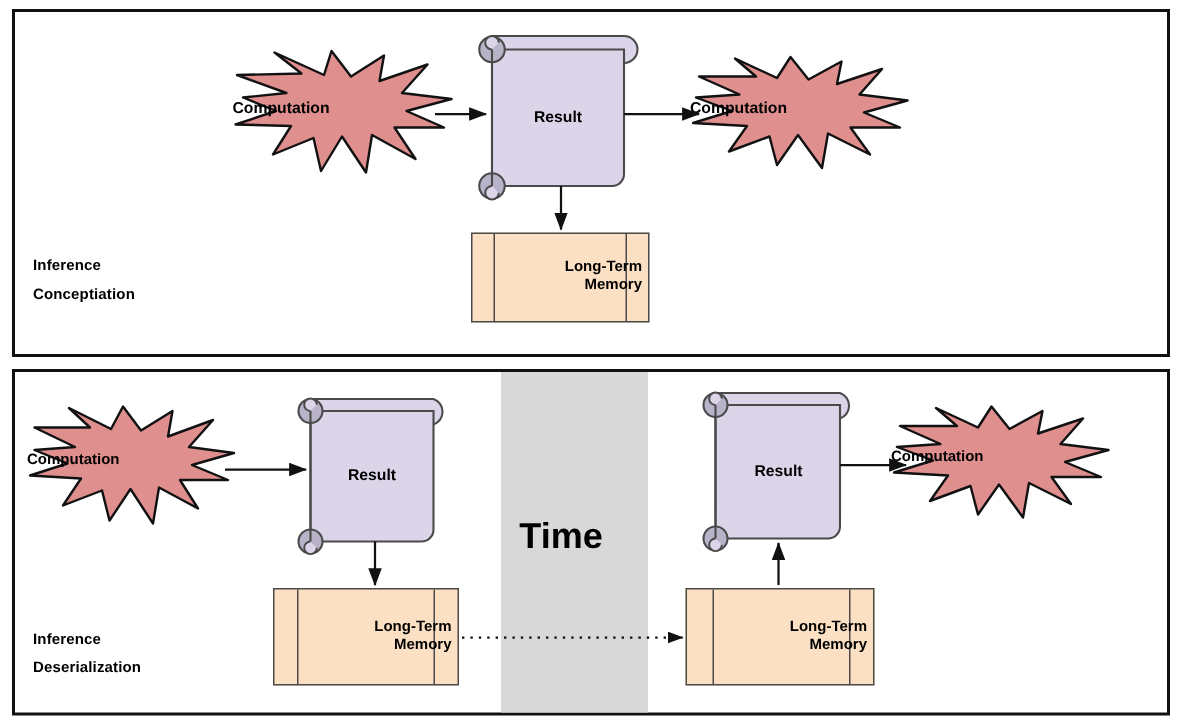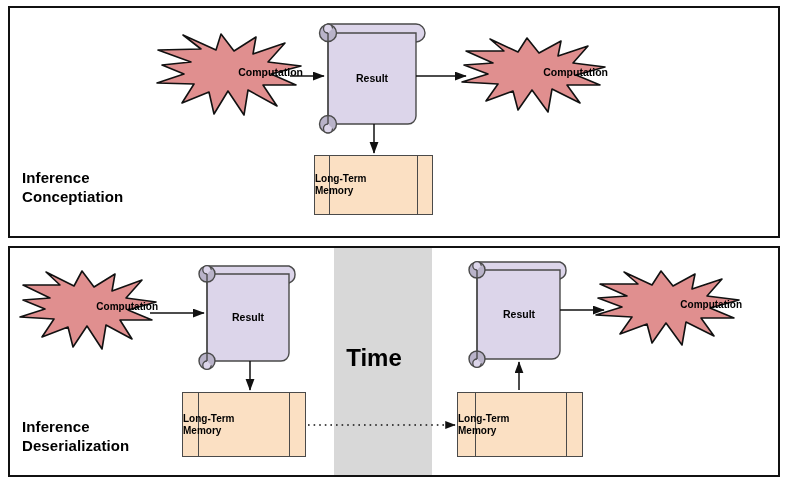--- a/index.html
+++ b/index.html
@@ -9,21 +9,21 @@
     -webkit-font-smoothing:antialiased;
   }
   #stage{position:relative;width:788px;height:483px;overflow:hidden;background:#fff;}
 
   .panel{position:absolute;box-sizing:border-box;border:2px solid #111;background:#fff;}
   #panel-top{left:8px;top:6px;width:772px;height:232px;}
   #panel-bottom{left:8px;top:246px;width:772px;height:231px;}
 
   .panel-label{
     position:absolute;
-    font-weight:bold;font-size:15px;line-height:19px;color:#000;
+    font-weight:bold;font-size:10px;line-height:19px;color:#000;
     white-space:pre-line;letter-spacing:0.1px;
   }
 
   .time-band{
     position:absolute;background:#d8d8d8;
   }
   .time-label{
     position:absolute;
     font-weight:bold;font-size:24px;color:#000;
     text-align:center;
@@ -36,31 +36,31 @@
     position:absolute;left:0;right:4px;
     text-align:center;
     font-weight:bold;color:#000;
     pointer-events:none;
   }
 
   
   .burst-wrap{position:absolute;}
   .burst-wrap svg{display:block;overflow:visible;}
   .burst-label{
-    position:absolute;left:0;right:0;text-align:right;
+    position:absolute;left:0;right:0;text-align:left;
     font-weight:bold;color:#000;pointer-events:none;
   }
 
   
   .mem{position:absolute;box-sizing:border-box;
        background:#fbe0c3;border:1.4px solid #4a4a4a;}
   .mem .bar{position:absolute;top:0;bottom:0;width:1.4px;background:#4a4a4a;}
   .mem .txt{
     position:absolute;left:0;right:4px;top:50%;transform:translateY(-50%);
-    text-align:left;font-weight:bold;color:#000;line-height:1.22;
+    text-align:right;font-weight:bold;color:#000;line-height:1.22;
     white-space:pre-line;
   }
 
   
   .conn{position:absolute;left:0;top:0;width:788px;height:483px;pointer-events:none;}
 </style>
 </head>
 <body>
 
 <div id="stage">

